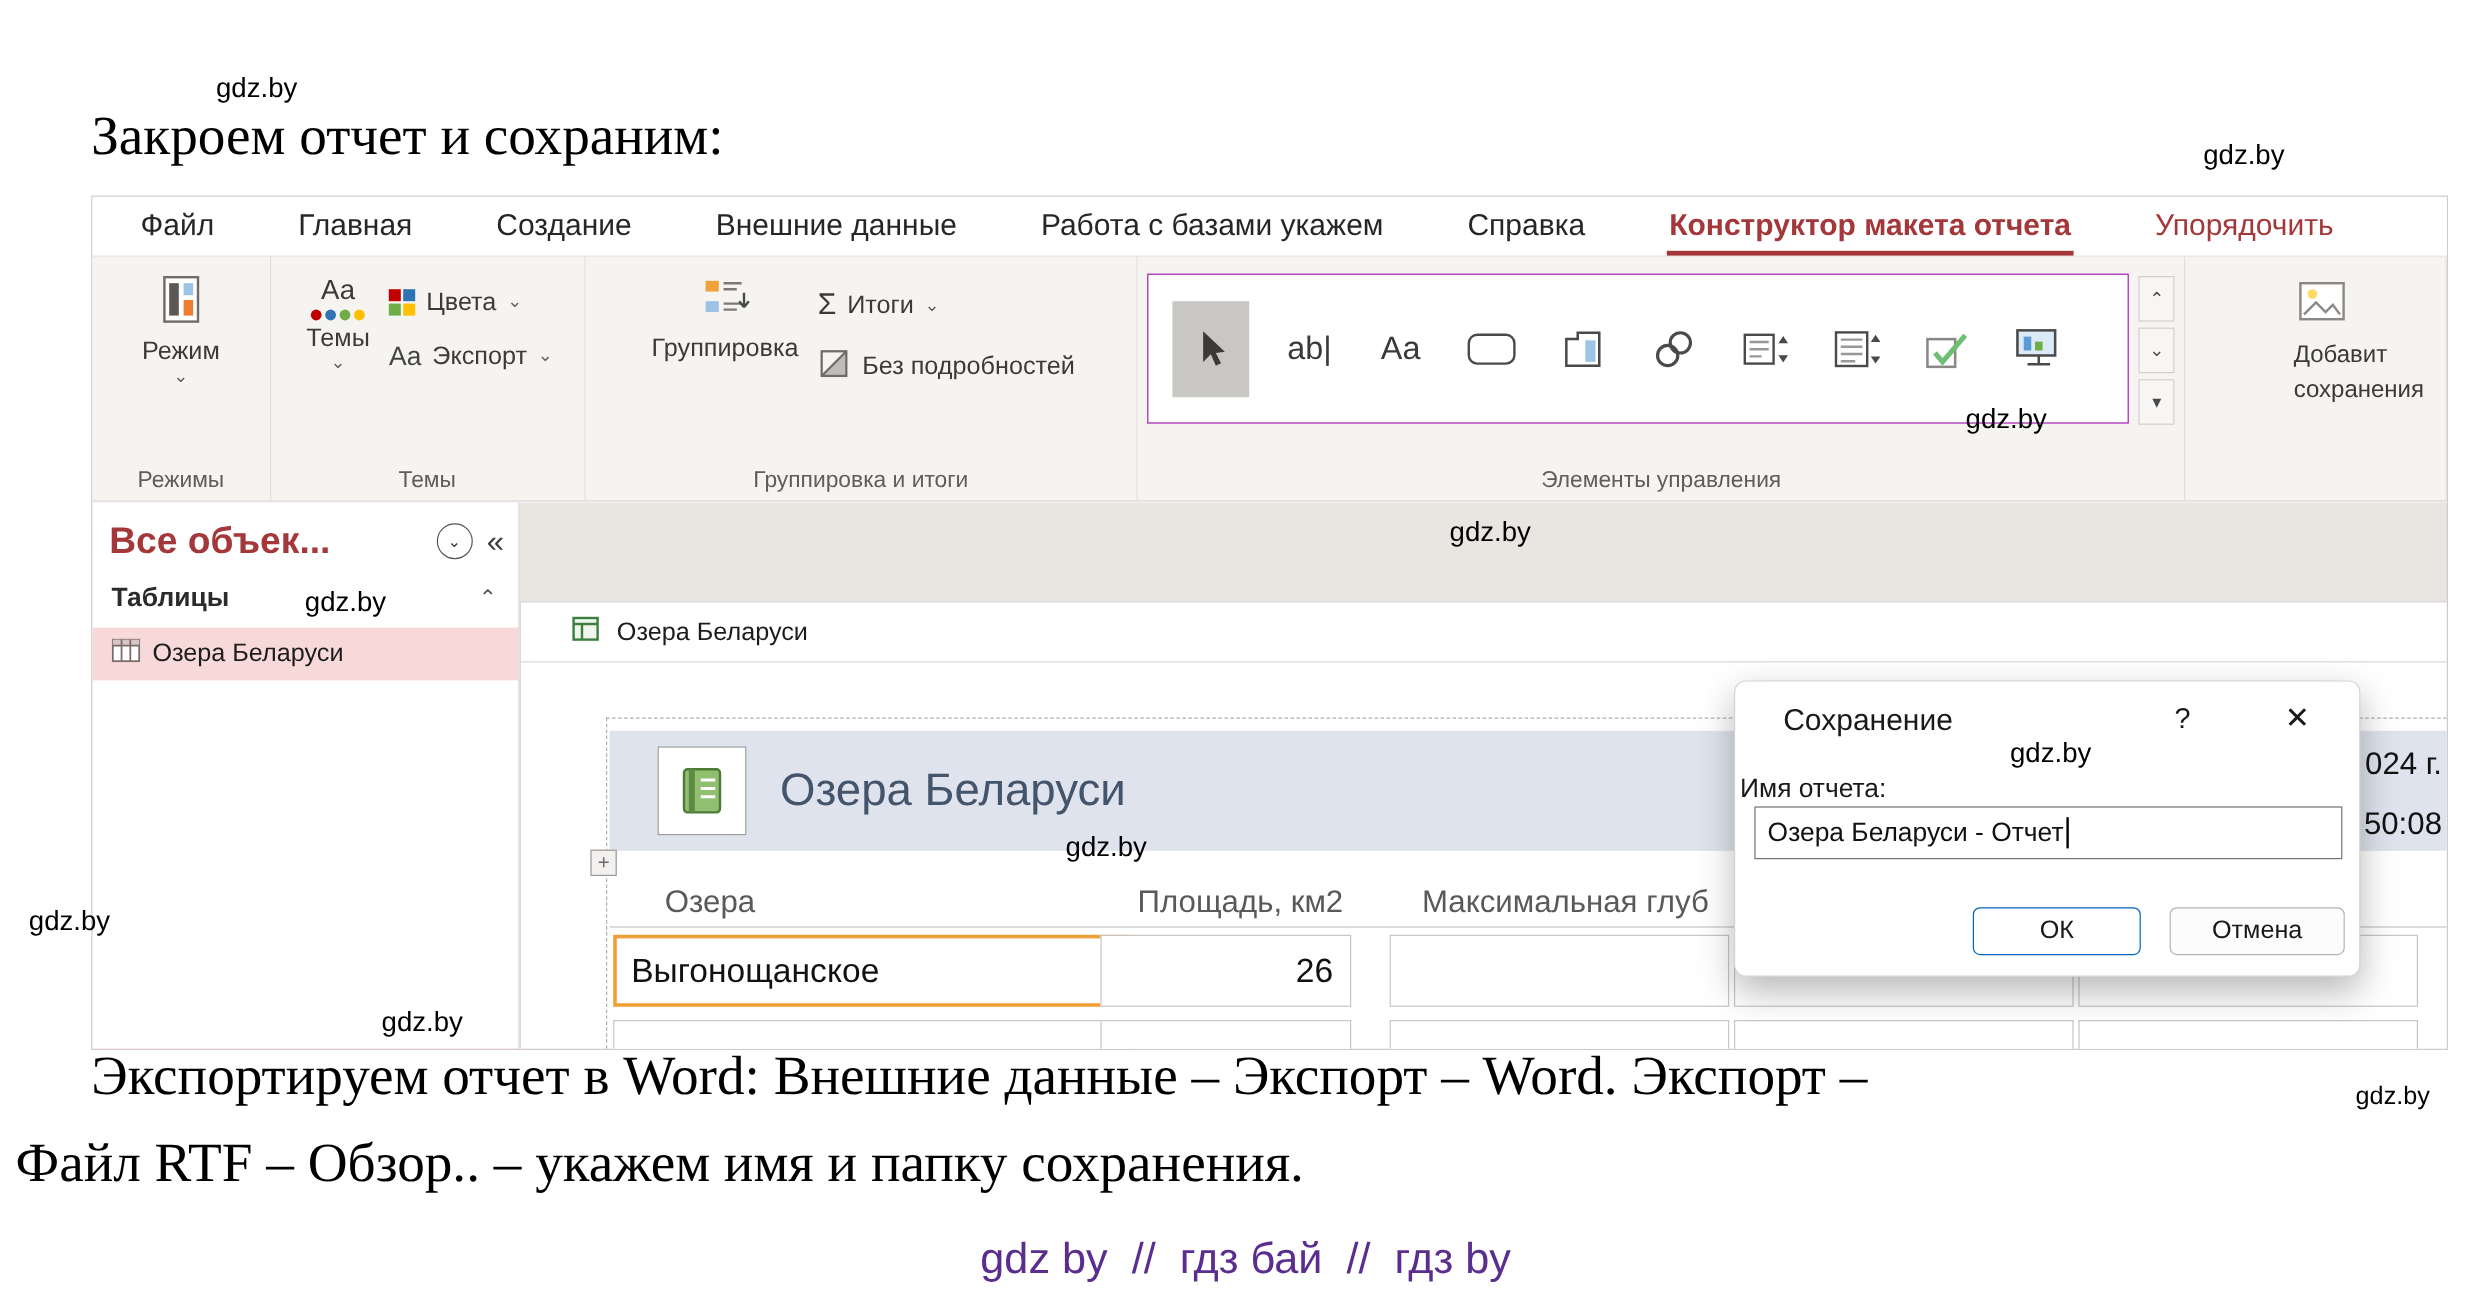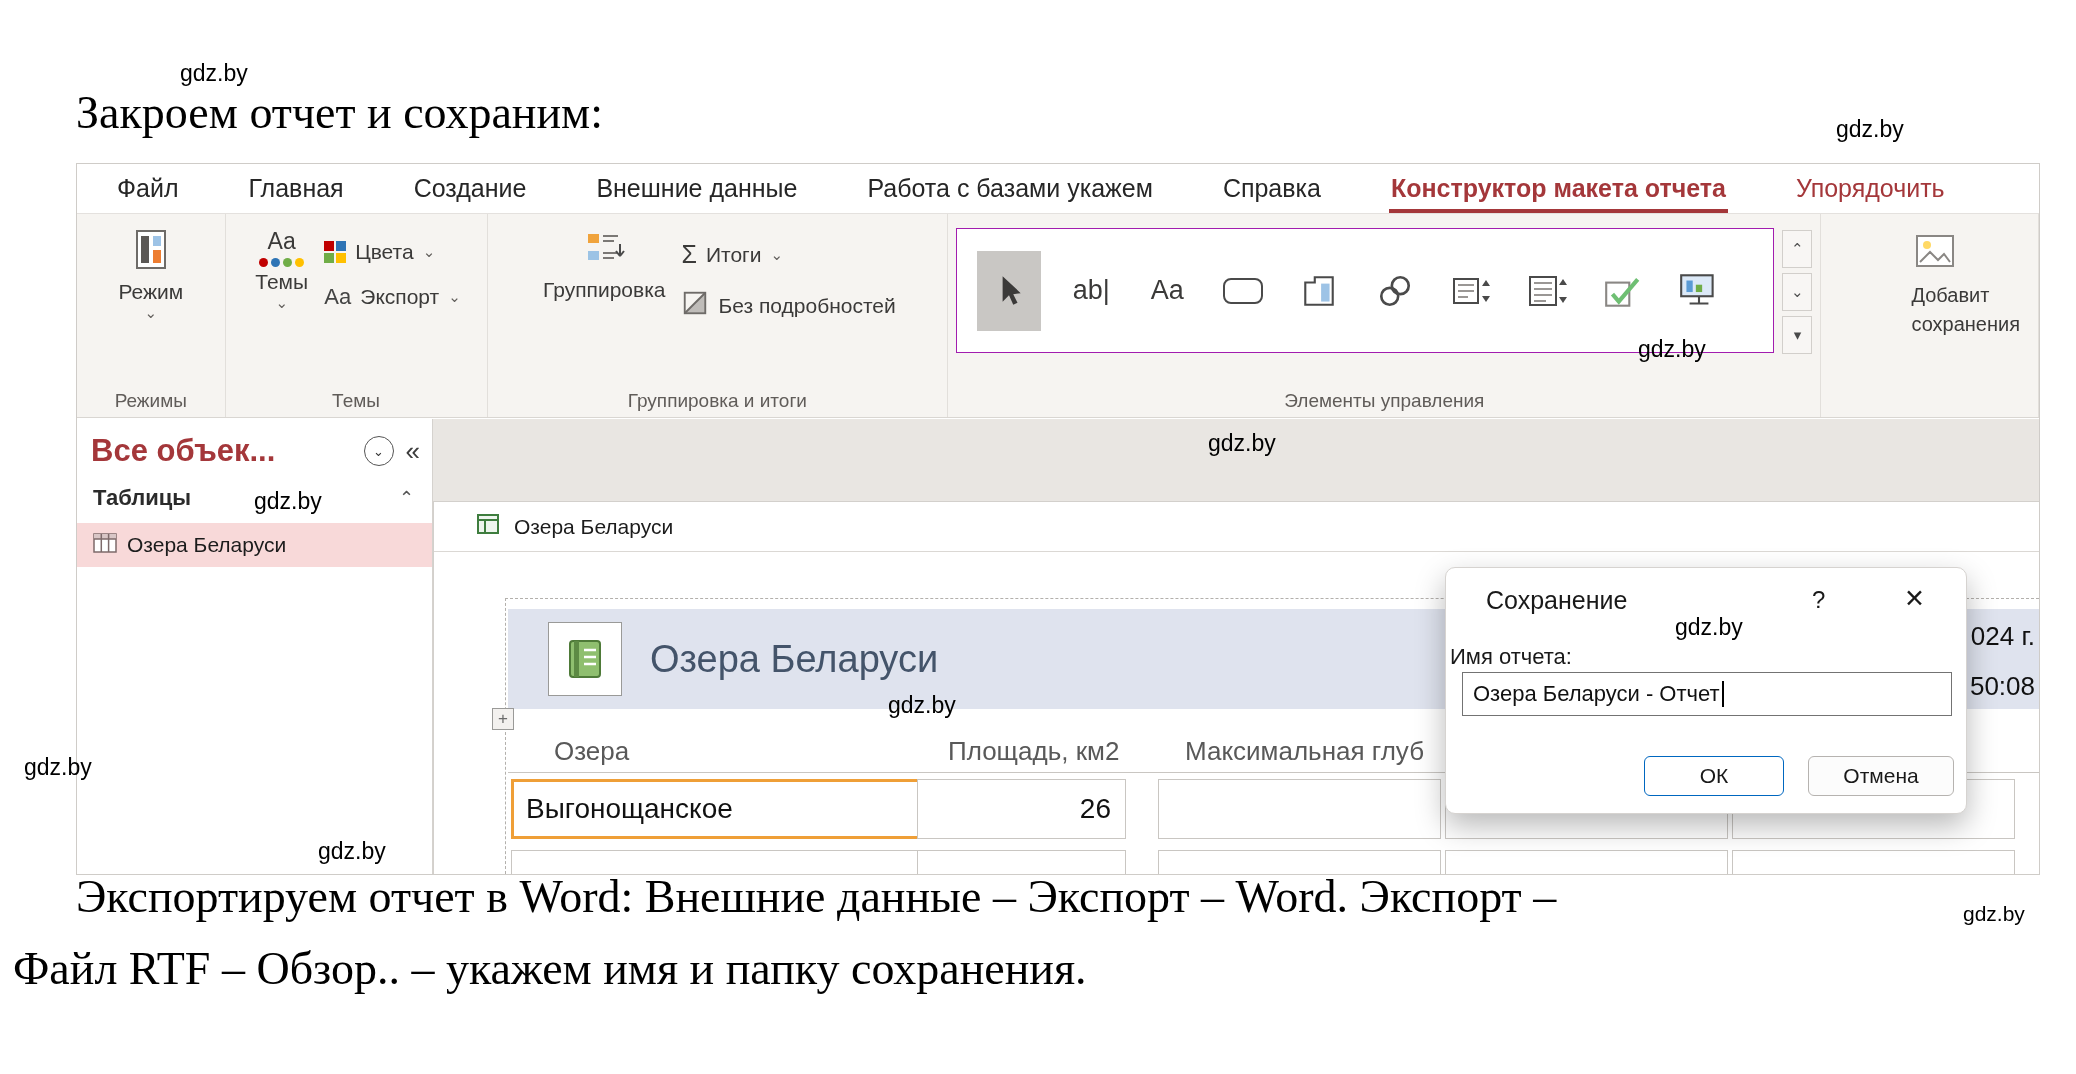--- a/index.html
+++ b/index.html
@@ -376,14 +376,15 @@
     <div class="dlg-input">
       <span>Озера Беларуси - Отчет</span>
         <span class="caret"></span>
     </div>
     <div class="btn btn-ok">ОК</div>
     <div class="btn btn-cancel">Отмена</div>
   </div>
 
   <div class="serif-line sl1">Экспортируем отчет в Word: Внешние данные – Экспорт – Word. Экспорт –</div>
   <div class="serif-line sl2">Файл RTF – Обзор.. – укажем имя и папку сохранения.</div>
+  <div class="promo">gdz by  //  гдз бай  //  гдз by</div>
 
 </div>
 
 </body></html>

